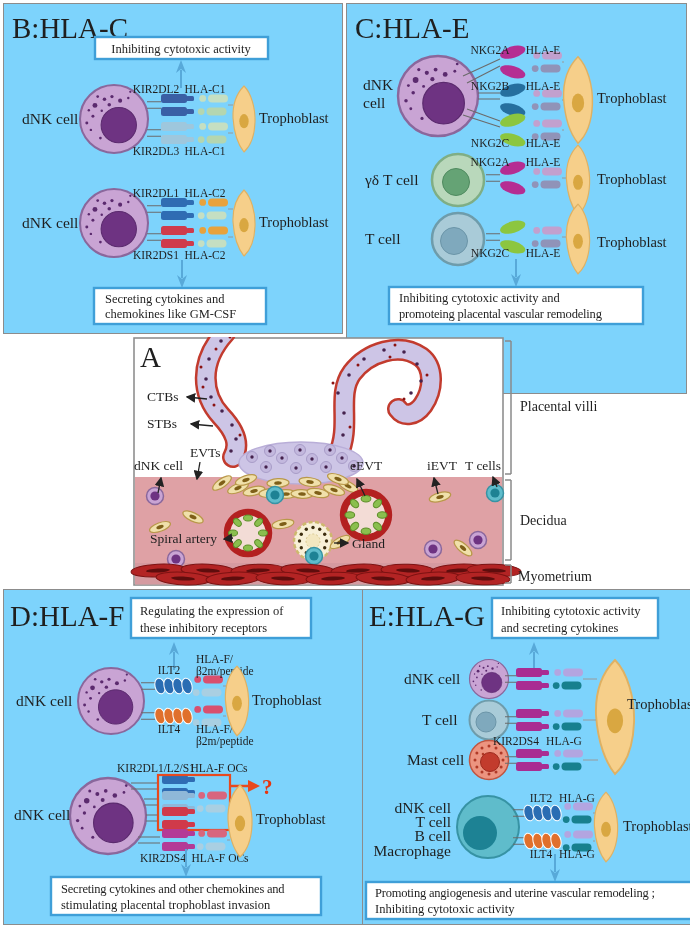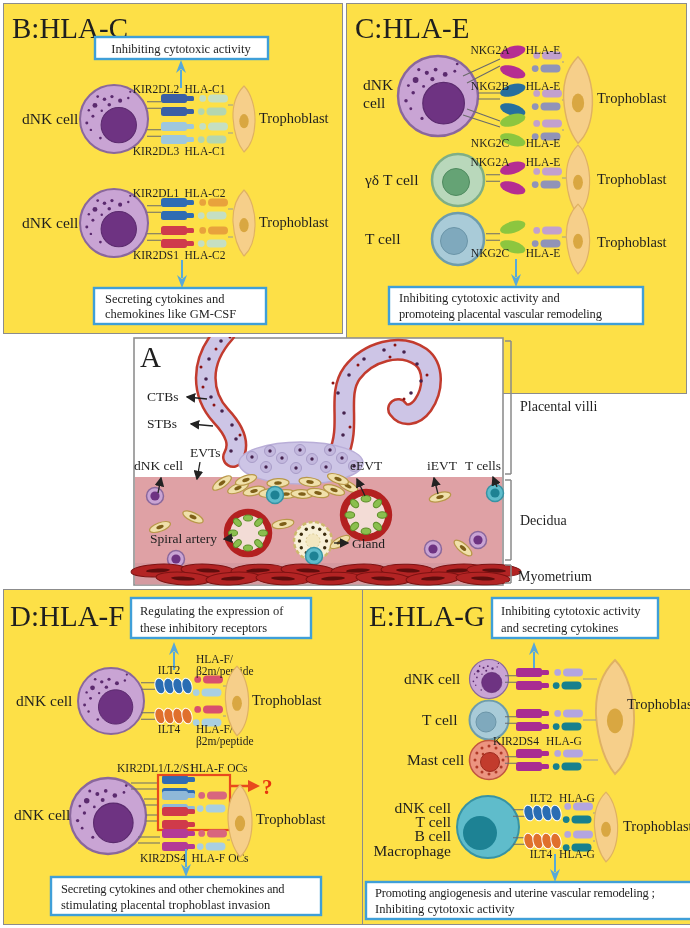--- a/index.html
+++ b/index.html
@@ -1,18 +1,18 @@
 <!DOCTYPE html>
 <html><head>
 <meta charset="utf-8">
 <style>
   html,body{margin:0;padding:0;background:#ffffff;}
   .stage{position:relative;width:690px;height:928px;background:#fff;overflow:hidden;
          font-family:"Liberation Serif", serif;}
-  .panel{position:absolute;border:1.6px solid #8c8c8c;background:#fde047;box-sizing:border-box;}
+  .panel{position:absolute;border:1.6px solid #8c8c8c;background:#7dd3fc;box-sizing:border-box;}
   svg{display:block;}
   text{font-family:"Liberation Serif", serif;fill:#1f1f1f;}
   .t-title{font-size:29px;}
   .t-cell{font-size:15.5px;}
   .t-troph{font-size:14.5px;}
   .t-small{font-size:11.5px;}
   .t-box{font-size:12.5px;}
   .t-a{font-size:13.5px;}
   .t-reg{font-size:14px;}
   .t-q{font-size:21px;font-weight:bold;fill:#e8350d;}

